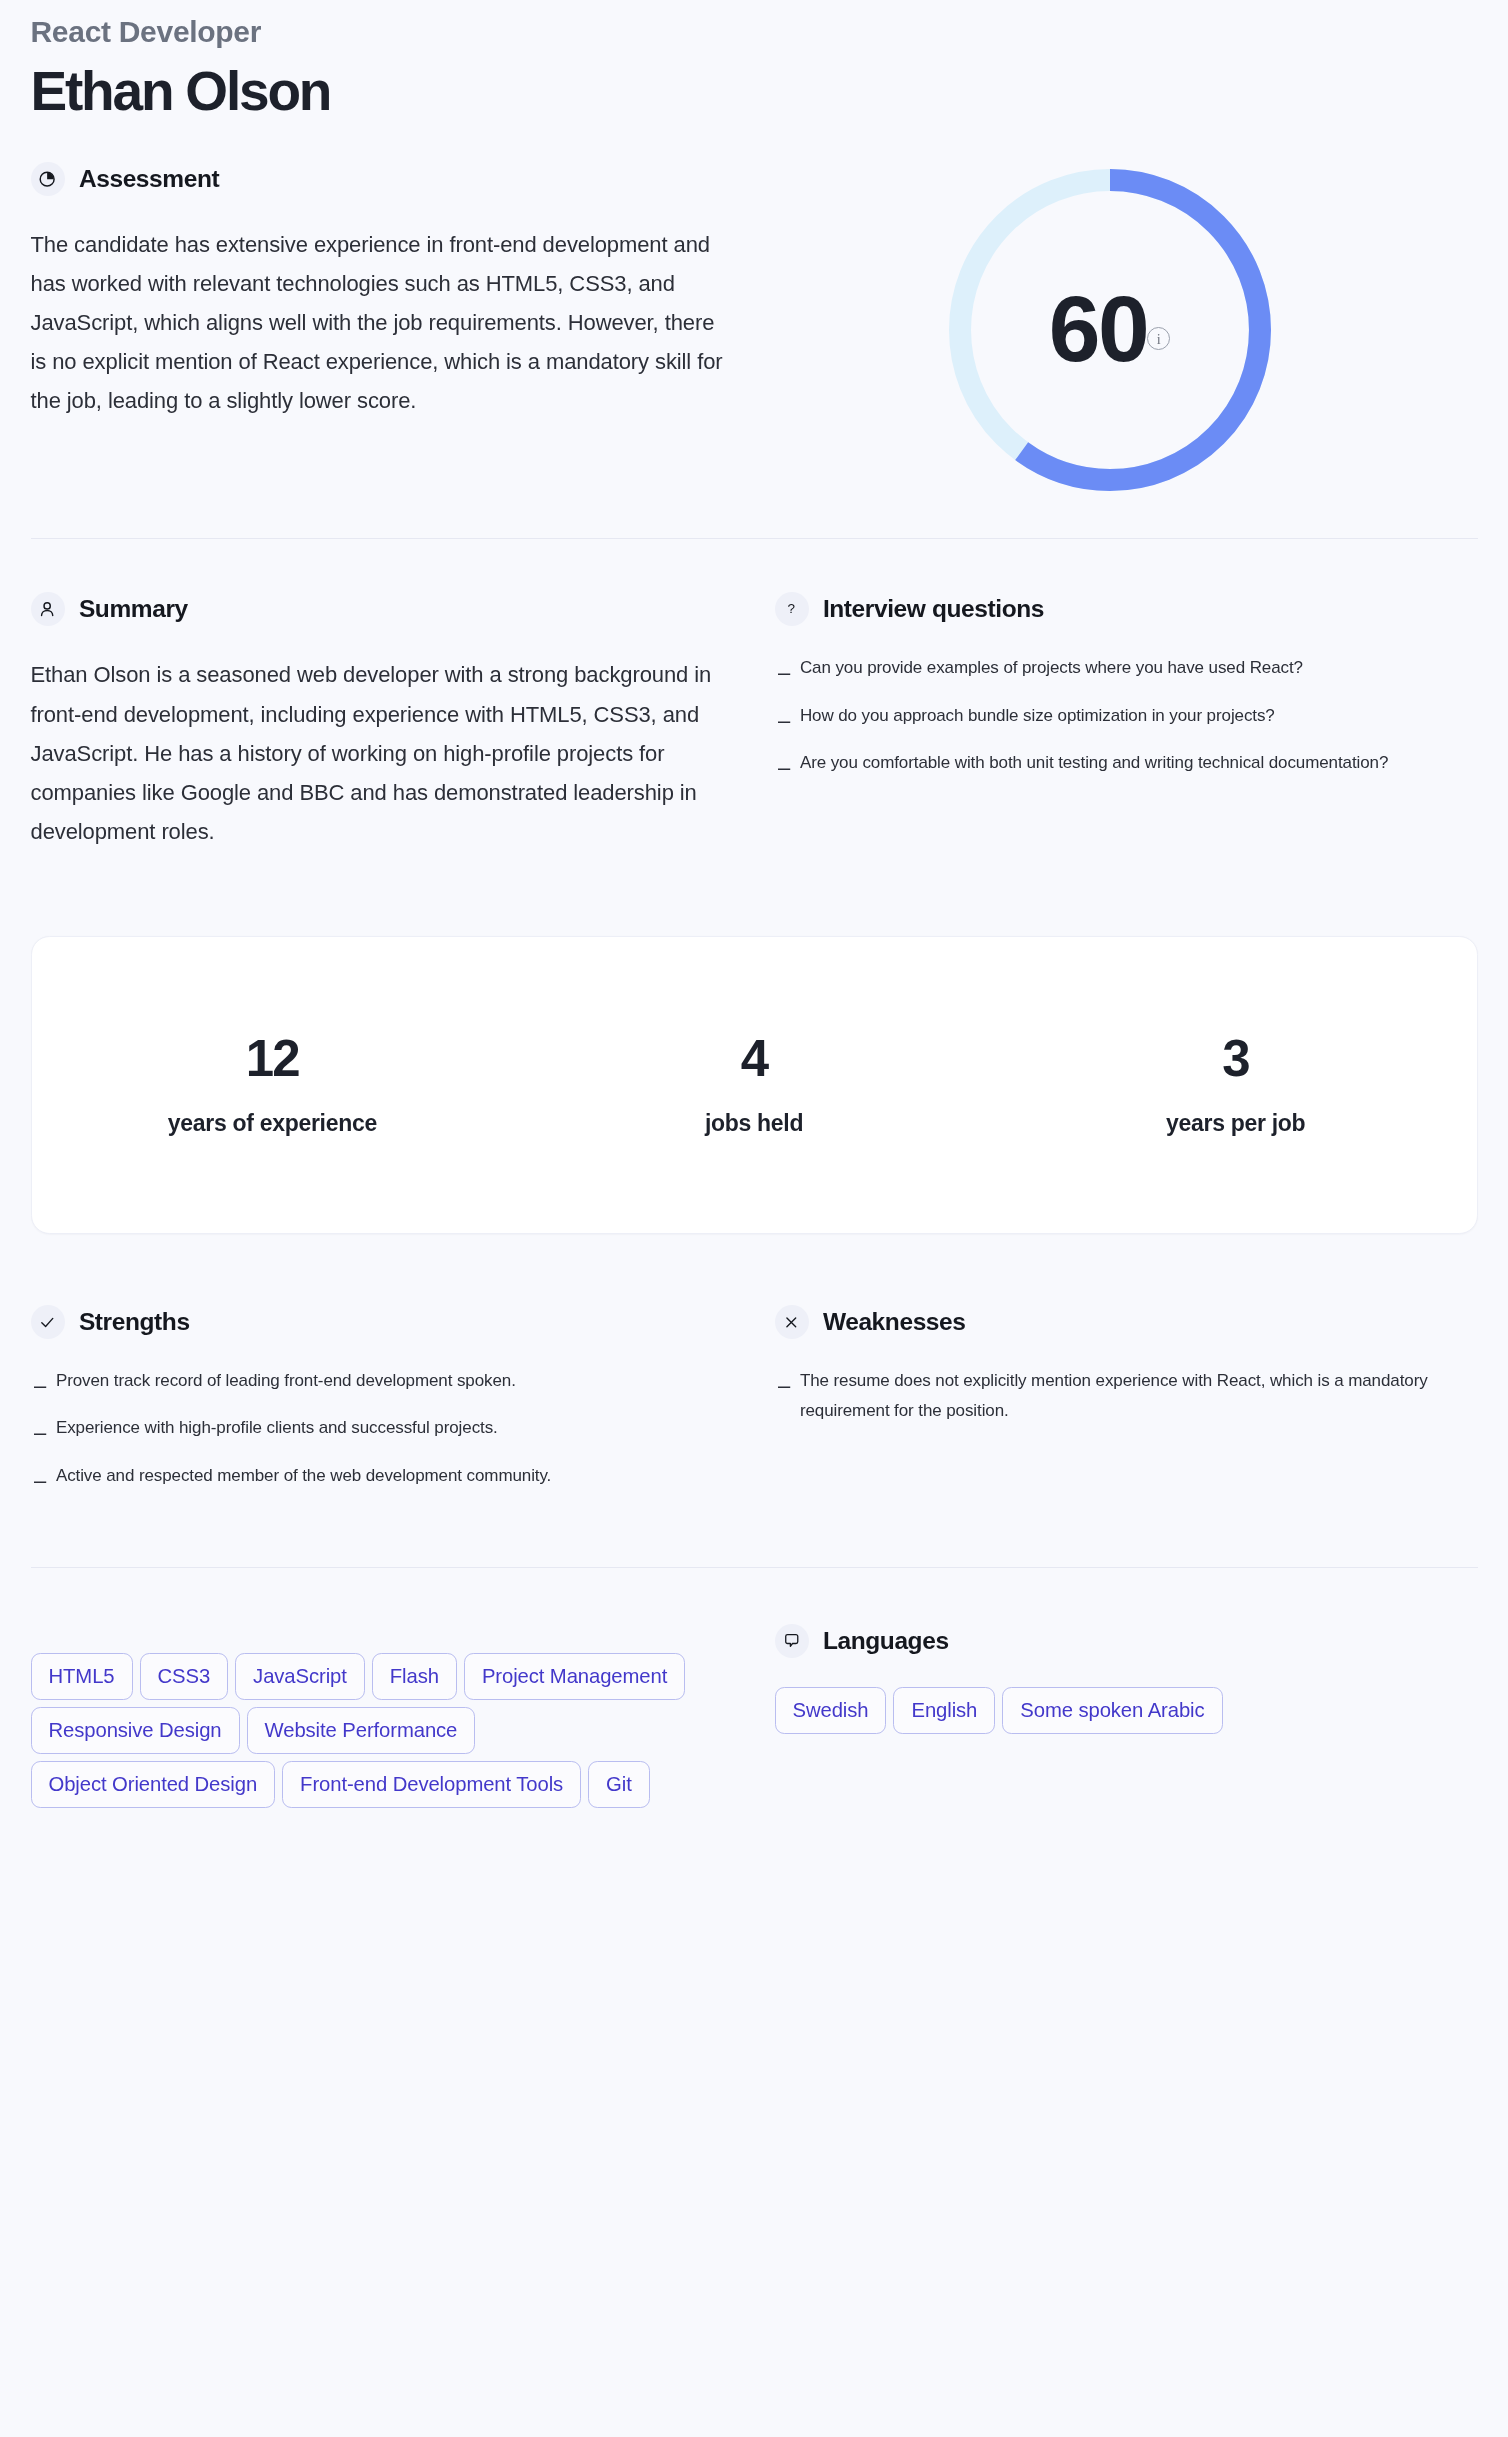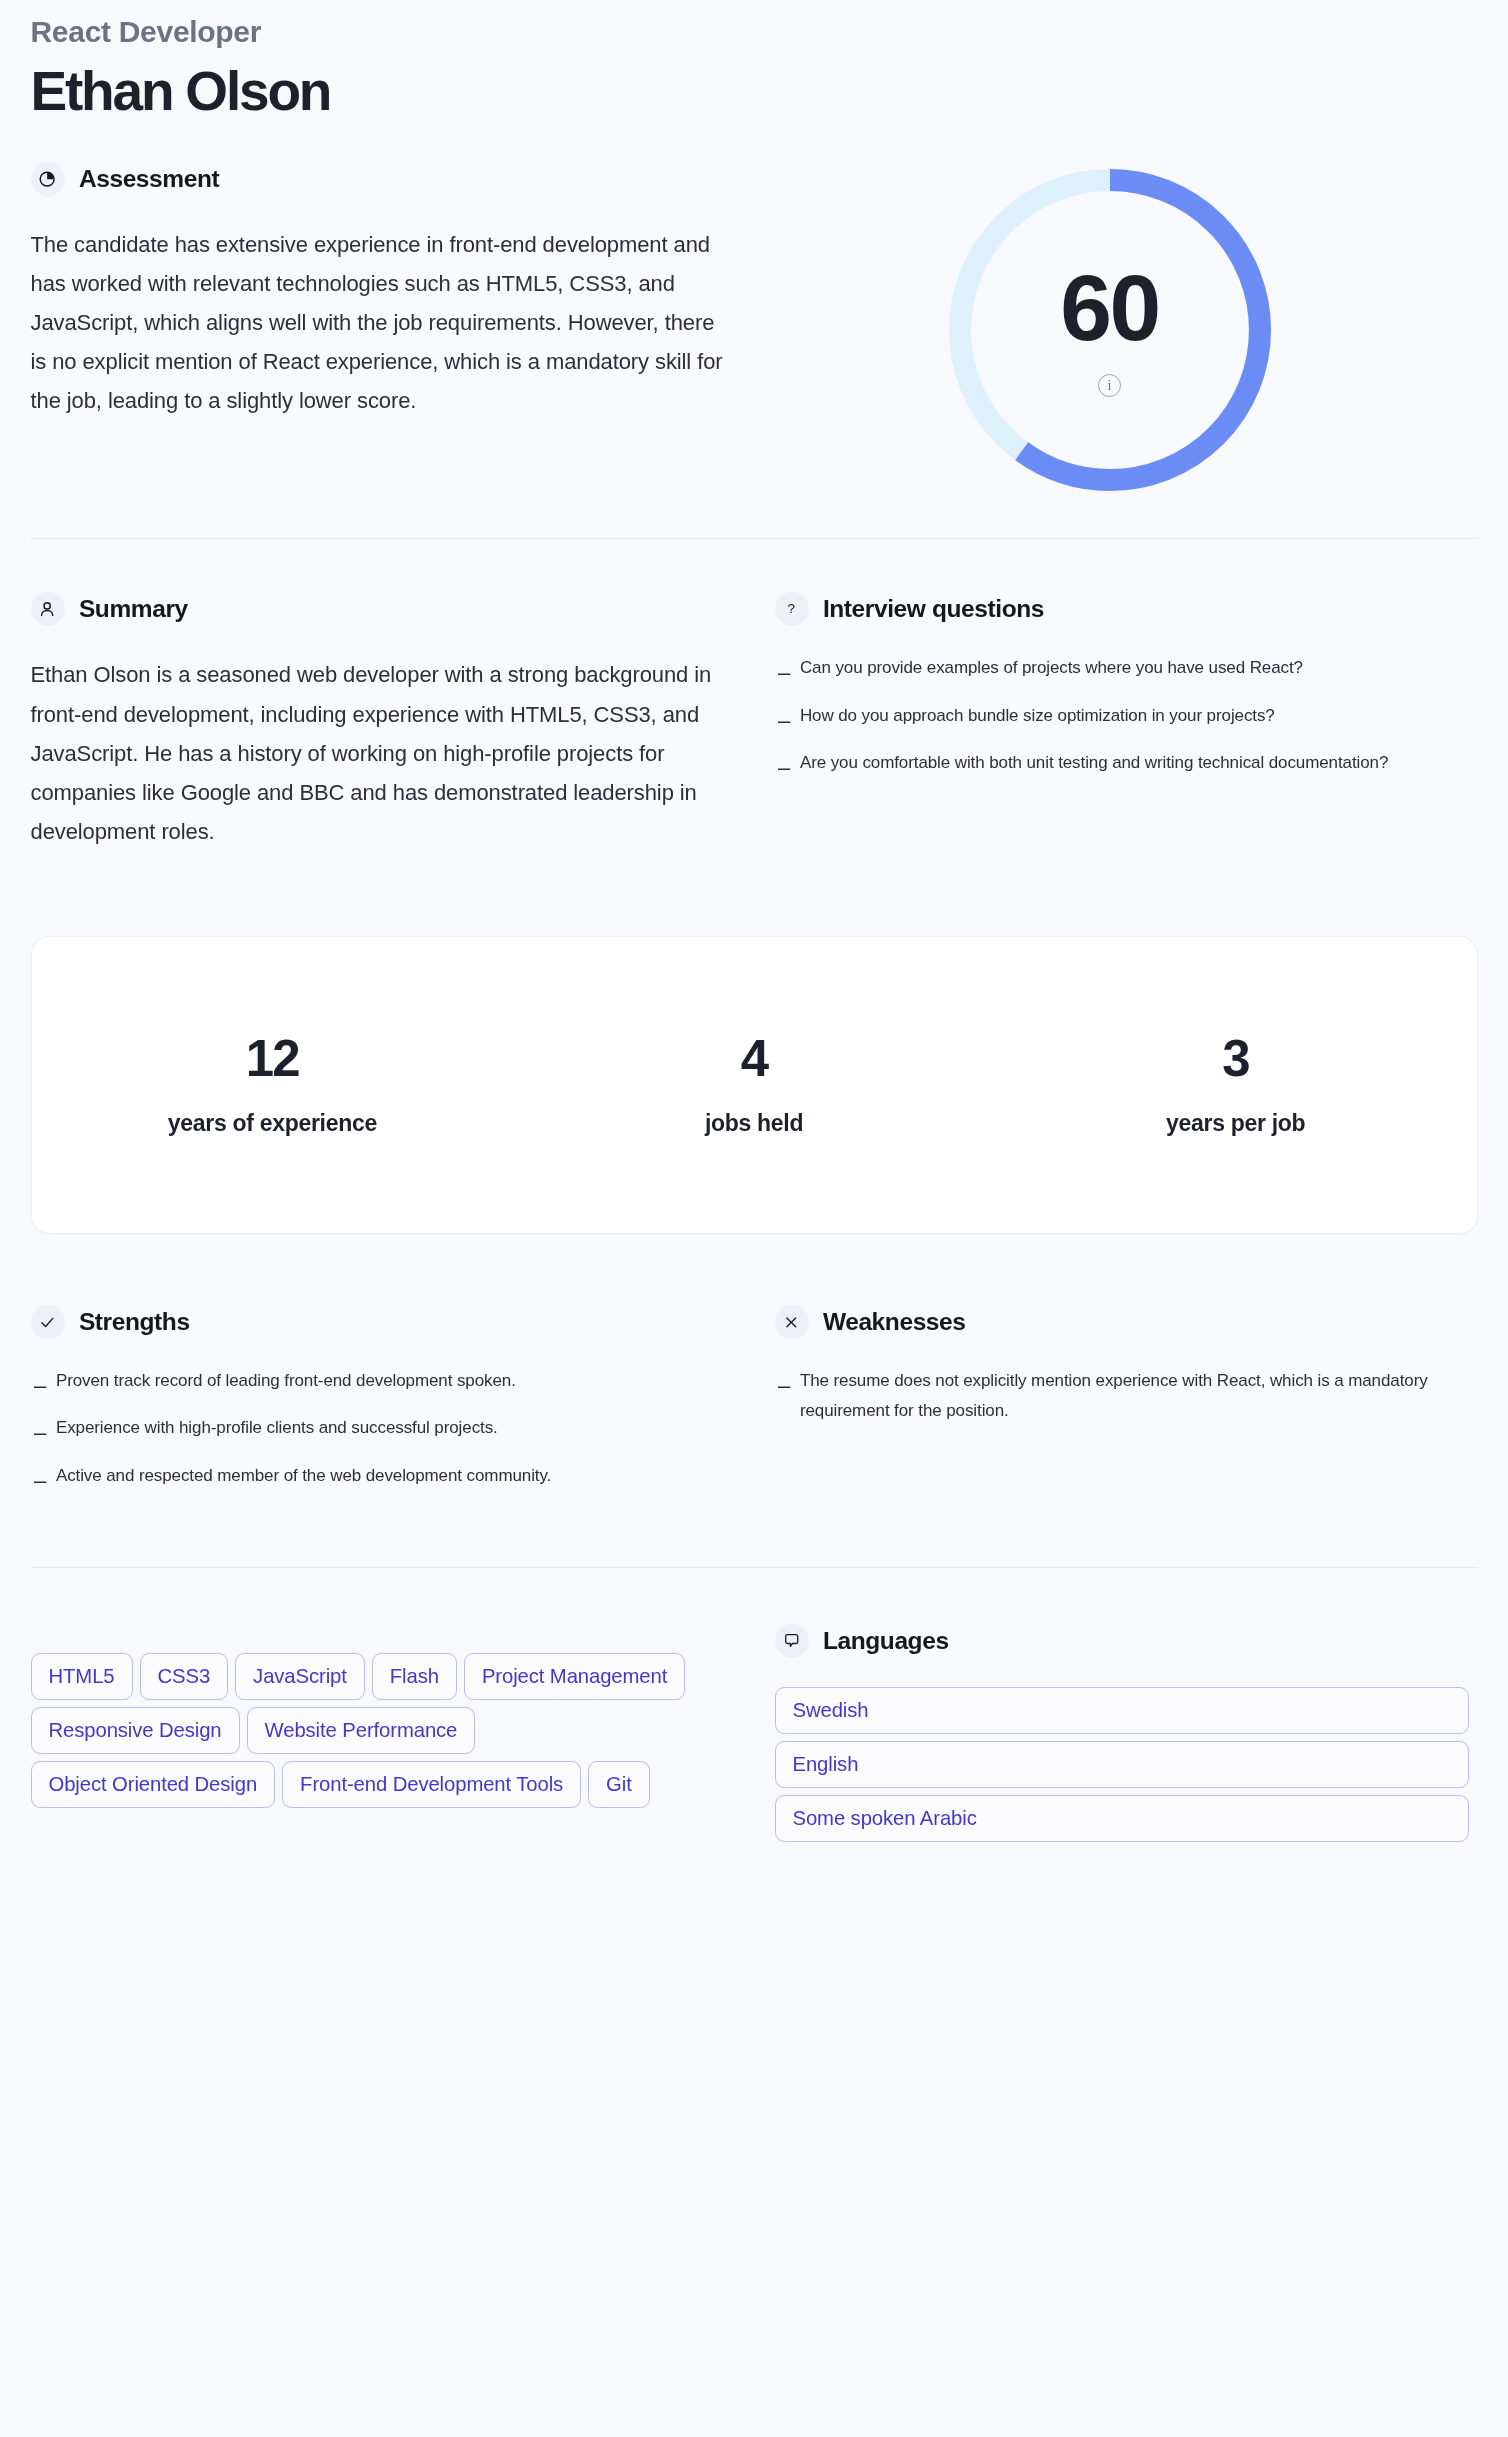--- a/index.html
+++ b/index.html
@@ -84,21 +84,20 @@
   .ring-wrap {
     position: relative;
     width: 322px;
     height: 322px;
   }
   .ring-wrap svg { display: block; }
   .ring-center {
     position: absolute;
     inset: 0;
     display: flex;
-    flex-direction: column;
     align-items: center;
     justify-content: center;
   }
   .ring-score {
     font-size: 93px;
     font-weight: bold;
     color: #1d212b;
     letter-spacing: -2.5px;
     line-height: 1;
   }
@@ -195,21 +194,21 @@
   .chip {
     border: 1.2px solid #b9bdf0;
     border-radius: 9.3px;
     background: #fbfbfe;
     color: #4338ca;
     font-size: 20.3px;
     letter-spacing: -0.1px;
     padding: 11px 17px;
     white-space: nowrap;
   }
-  .chips.lang { max-width: 694px; flex-direction: column; }
+  .chips.lang { max-width: 694px; }
 </style>
 </head>
 <body>
 
 <div class="page">
 
   <div>
     <div class="role">React Developer</div>
     <div class="name">Ethan Olson</div>
   </div>

